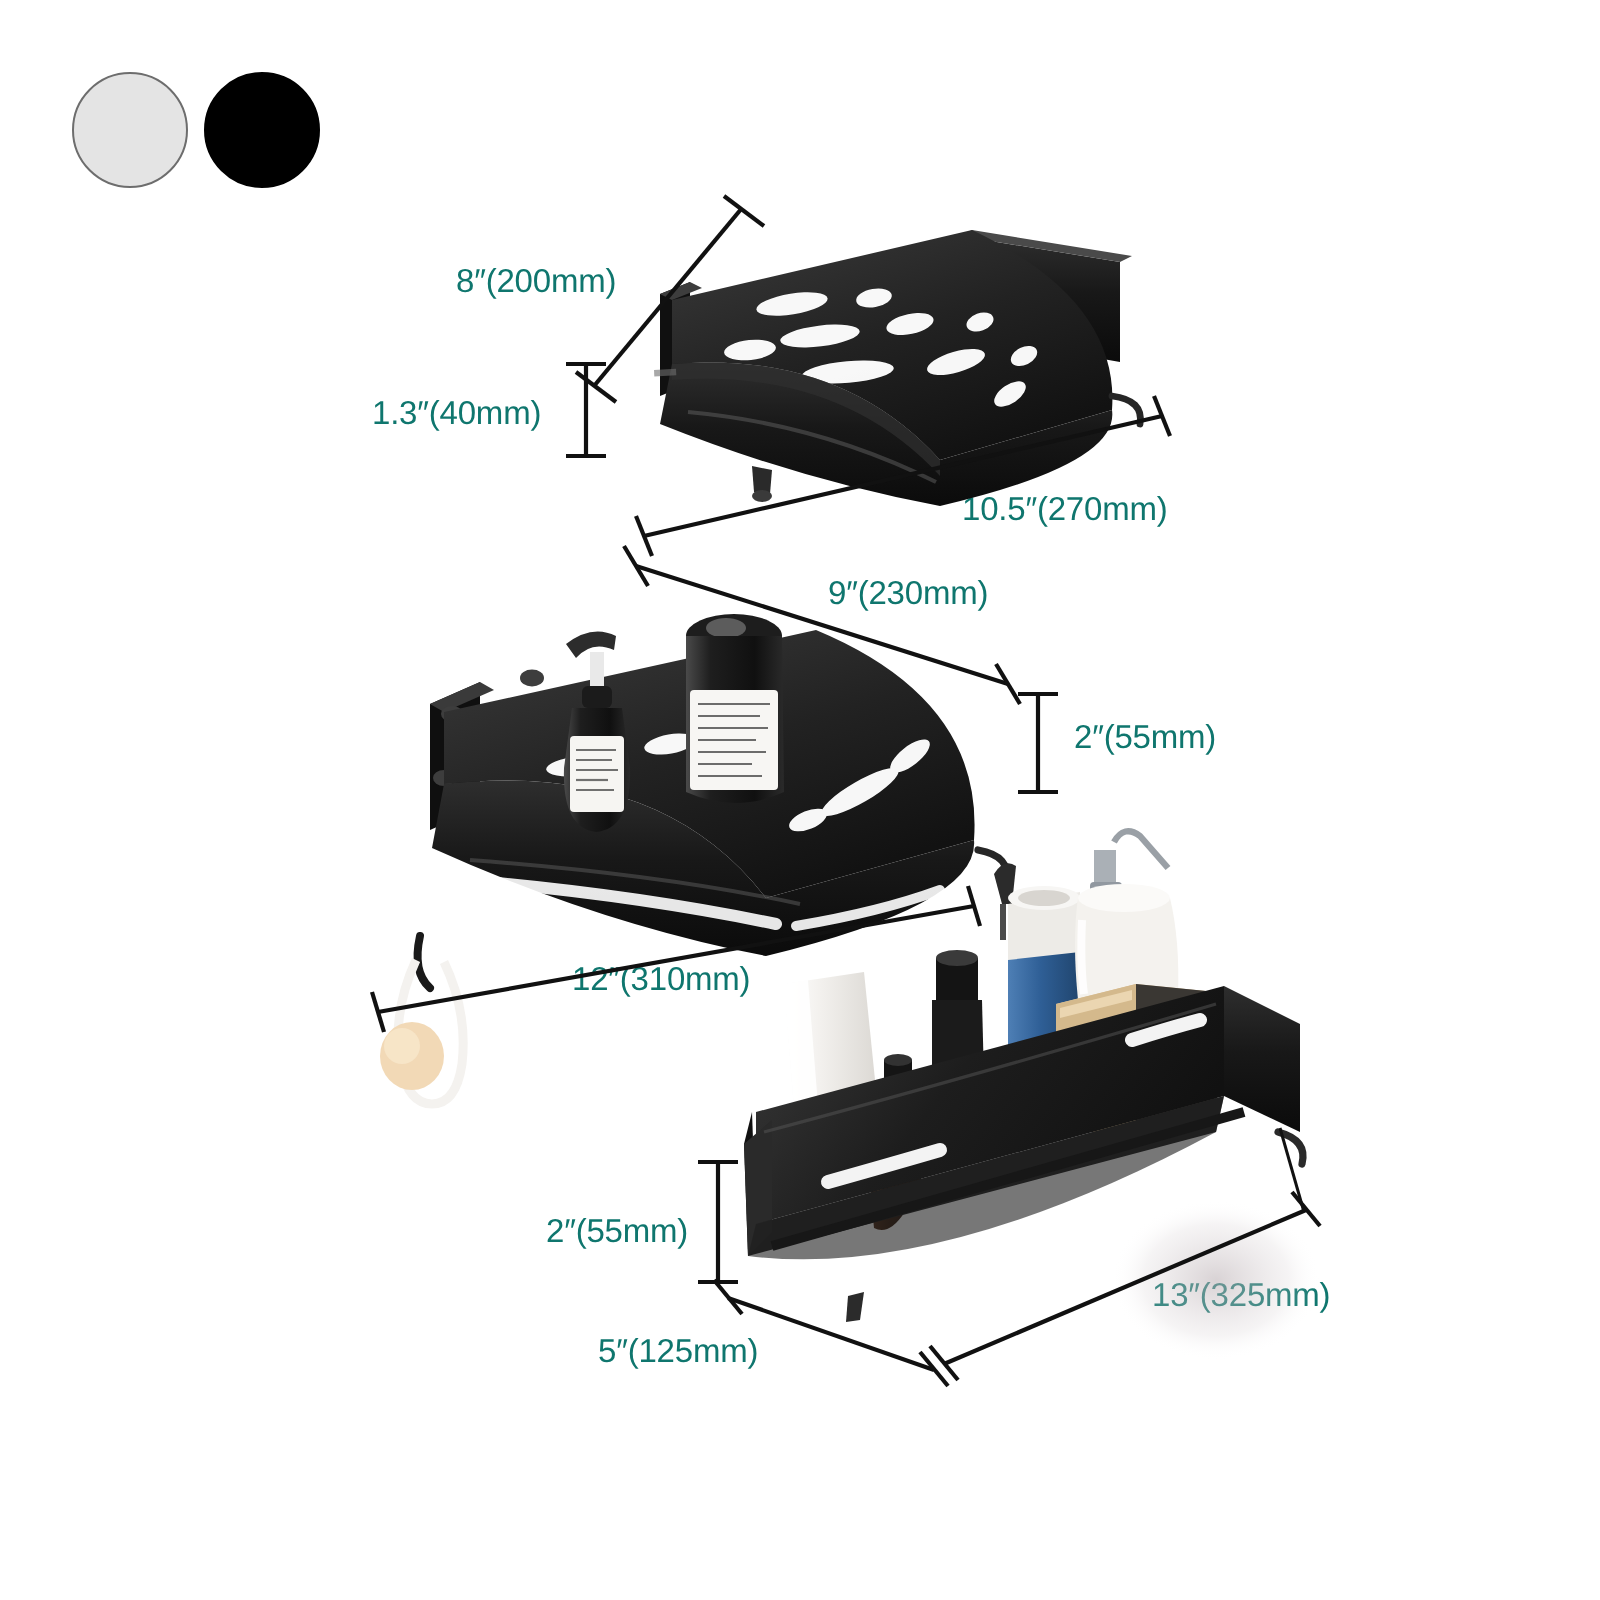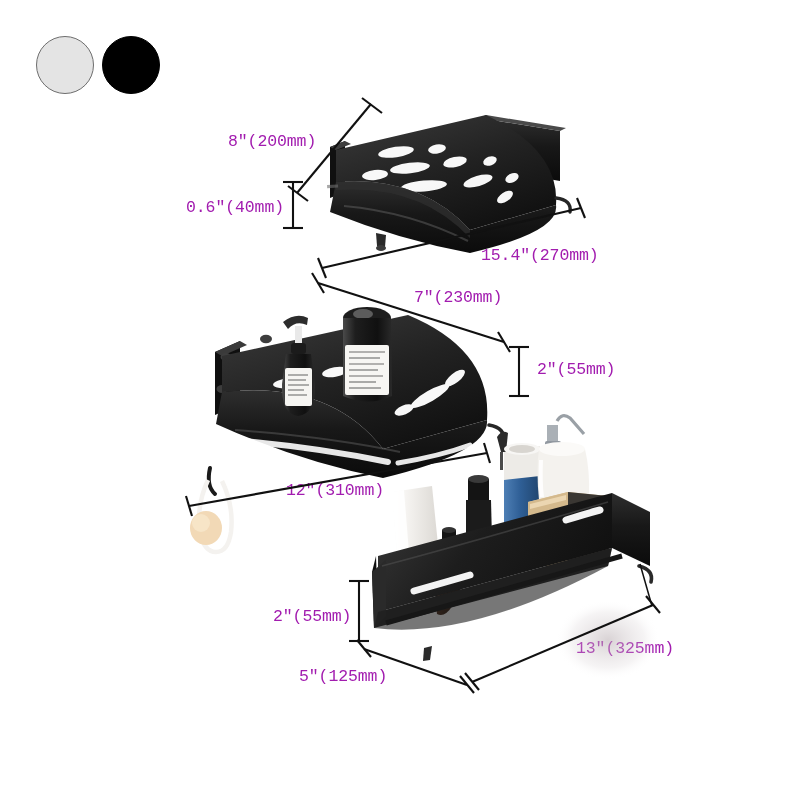--- a/index.html
+++ b/index.html
@@ -37,23 +37,23 @@
     background: #e4e4e4;
     border: 1.4px solid #6d6d6d;
   }
   .swatch-black {
     background: #000000;
     border: 1.4px solid #000000;
   }
   
   .dim-label {
     position: absolute;
-    font-family: Liberation Mono, monospace;
+    font-family: Liberation Sans, sans-serif;
     font-size: 16.5px;
-    color: #a21caf;
+    color: #0f766e;
     white-space: nowrap;
     letter-spacing: -0.1px;
   }
   
   .svg-layer {
     position: absolute;
     left: 0;
     top: 0;
     width: 800px;
     height: 800px;
@@ -361,22 +361,22 @@
       <g>
         <line x1="472" y1="682" x2="653" y2="605"></line>
         <line x1="465" y1="673" x2="479" y2="690"></line>
         <line x1="646" y1="596" x2="660" y2="613"></line>
         <line x1="652" y1="606" x2="640" y2="564" stroke-width="1.5"></line>
       </g>
     </g>
   </svg>
 
   <div class="dim-label" style="left:228px; top:132px;">8″(200mm)</div>
-  <div class="dim-label" style="left:186px; top:198px;">0.6″(40mm)</div>
-  <div class="dim-label" style="left:481px; top:246px;">15.4″(270mm)</div>
-  <div class="dim-label" style="left:414px; top:288px;">7″(230mm)</div>
+  <div class="dim-label" style="left:186px; top:198px;">1.3″(40mm)</div>
+  <div class="dim-label" style="left:481px; top:246px;">10.5″(270mm)</div>
+  <div class="dim-label" style="left:414px; top:288px;">9″(230mm)</div>
   <div class="dim-label" style="left:537px; top:360px;">2″(55mm)</div>
   <div class="dim-label" style="left:286px; top:481px;">12″(310mm)</div>
   <div class="dim-label" style="left:273px; top:607px;">2″(55mm)</div>
   <div class="dim-label" style="left:299px; top:667px;">5″(125mm)</div>
   <div class="dim-label" style="left:576px; top:639px;">13″(325mm)</div>
 
 </div>
 
 </body></html>

